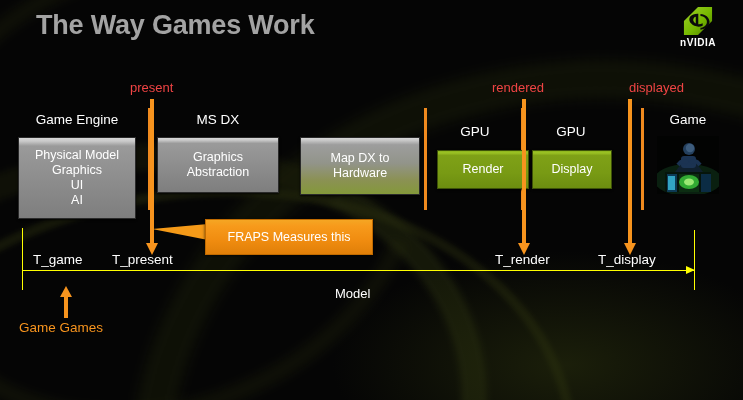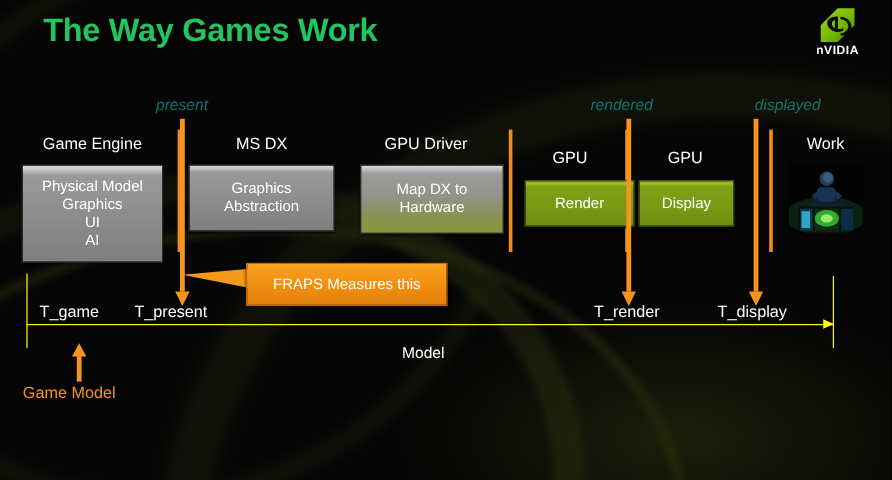--- a/index.html
+++ b/index.html
@@ -58,21 +58,21 @@
     background: radial-gradient(ellipse at center, rgba(45,52,14,0.55) 0%, rgba(0,0,0,0) 70%);
     pointer-events:none;
   }
 
   
   #title {
     position: absolute;
     left: 36px; top: 10px;
     font-size: 27px;
     font-weight: bold;
-    color: #22c55e;
+    color: #a3a3a3;
     letter-spacing: -0.2px;
     white-space: nowrap;
   }
 
   
   #nv-logo {
     position: absolute;
     right: 14px; top: 6px;
     width: 62px; height: 46px;
     text-align: center;
@@ -89,23 +89,22 @@
     font-weight: bold;
     letter-spacing: 0.5px;
     color: #ffffff;
     font-family: "Liberation Sans", sans-serif;
   }
 
   
   .ann {
     position: absolute;
     font-size: 13px;
-    color: #0f766e;
-    white-space: nowrap;
-    font-style: italic;
+    color: #ef4444;
+    white-space: nowrap;
   }
 
   
   .col-head {
     position: absolute;
     font-size: 13.5px;
     color: #ffffff;
     white-space: nowrap;
     text-align: center;
   }
@@ -286,24 +285,23 @@
   <div class="ann" style="left:492px; top:80px;">rendered</div>
   <div class="ann" style="left:597px; top:80px;margin-left:32px;">displayed</div>
 
   <div class="divider" style="left:148px; top:108px; height:102px;"></div>
   <div class="divider" style="left:424px; top:108px; height:102px;"></div>
   <div class="divider" style="left:521px; top:108px; height:102px;"></div>
   <div class="divider" style="left:641px; top:108px; height:102px;"></div>
 
   <div class="col-head" style="left:173px; top:112px; width:90px;">MS DX</div>
   <div class="col-head" style="left:22px;  top:112px; width:110px;">Game Engine</div>
-  <div class="col-head" style="left:300px; top:112px; width:110px;">GPU Driver</div>
   <div class="col-head" style="left:440px; top:124px; width:70px;">GPU</div>
   <div class="col-head" style="left:536px; top:124px; width:70px;">GPU</div>
-  <div class="col-head" style="left:653px; top:112px; width:70px;">Work</div>
+  <div class="col-head" style="left:653px; top:112px; width:70px;">Game</div>
 
   <div class="box box-gray box-line" style="left:18px;  top:137px; width:118px; height:82px;">Physical Model
 Graphics
 UI
 AI</div>
   <div class="box box-gray box-line" style="left:157px; top:137px; width:122px; height:56px;">Graphics
 Abstraction</div>
   <div class="box box-mixed box-line" style="left:300px; top:137px; width:120px; height:58px;">Map DX to
 Hardware</div>
   <div class="box box-green" style="left:437px; top:150px; width:92px;  height:39px;">Render</div>
@@ -355,15 +353,15 @@
   <div class="tl-label" style="left:112px; top:252px;">T_present</div>
   <div class="tl-label" style="left:495px; top:252px;">T_render</div>
   <div class="tl-label" style="left:598px; top:252px;">T_display</div>
 
   <div id="time-label">Model</div>
 
   <div id="gt-arrow">
     <div class="head"></div>
     <div class="stem"></div>
   </div>
-  <div id="game-time-label">Game Model</div>
+  <div id="game-time-label">Game Games</div>
 
 </div>
 
 </body></html>

